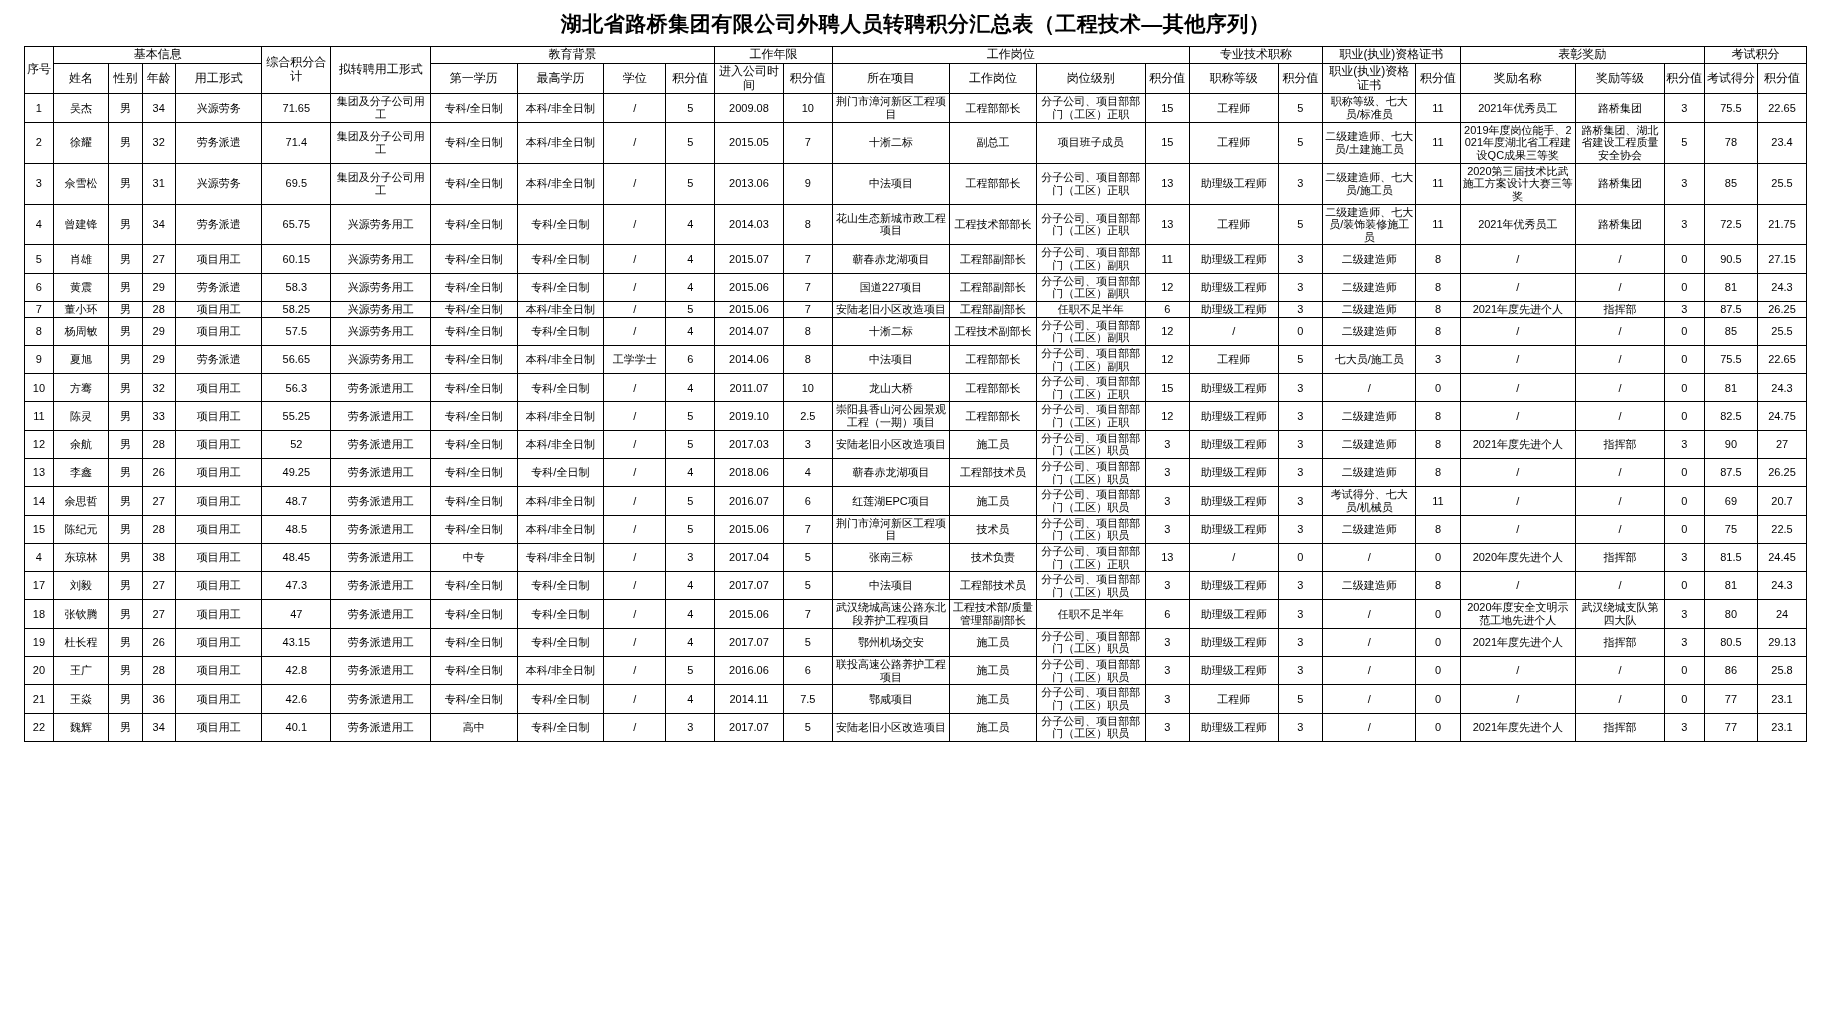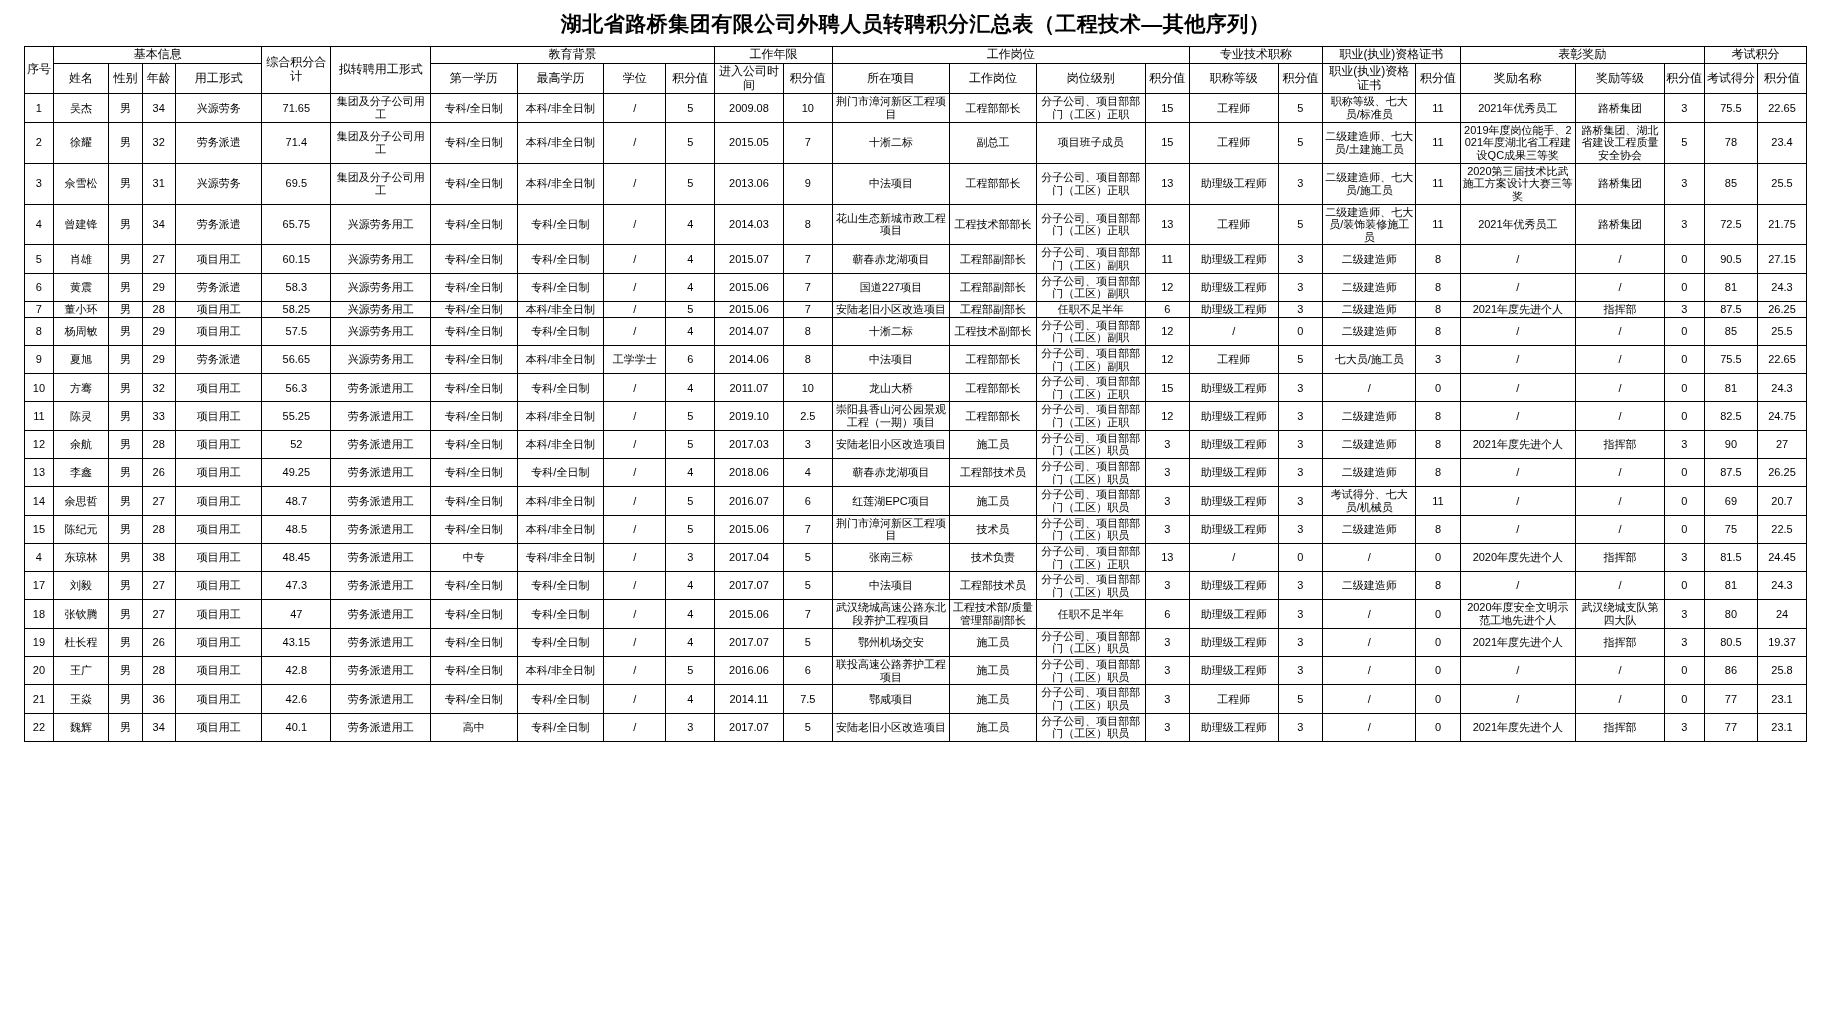--- a/index.html
+++ b/index.html
@@ -665,21 +665,21 @@
             <td class="small">分子公司、项目部部门（工区）职员</td>
             <td class="bignum">3</td>
             <td class="small">助理级工程师</td>
             <td class="bignum">3</td>
             <td class="small">/</td>
             <td class="bignum">0</td>
             <td class="small">2021年度先进个人</td>
             <td class="small">指挥部</td>
             <td class="bignum">3</td>
             <td class="num">80.5</td>
-            <td class="num">19.37</td>
+            <td class="num">29.13</td>
           </tr>
           <tr>
             <td class="seq">20</td>
             <td class="name">王广</td>
             <td class="sexage">男</td>
             <td class="sexage">28</td>
             <td class="sexage">项目用工</td>
             <td class="score-total">42.8</td>
             <td class="num">劳务派遣用工</td>
             <td class="small">专科/全日制</td>

